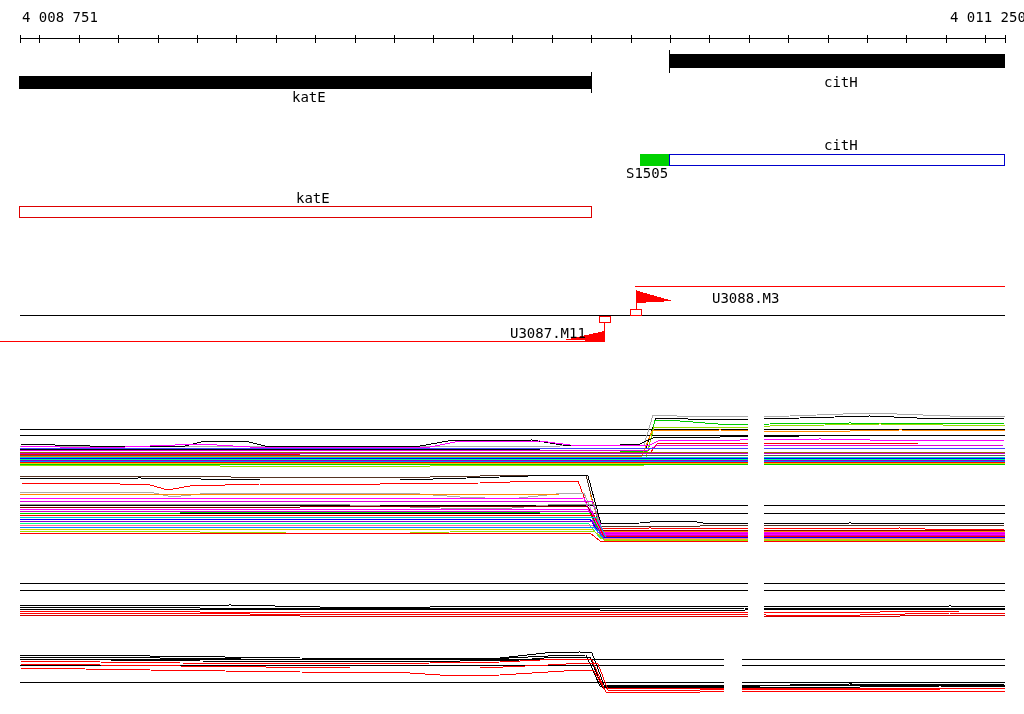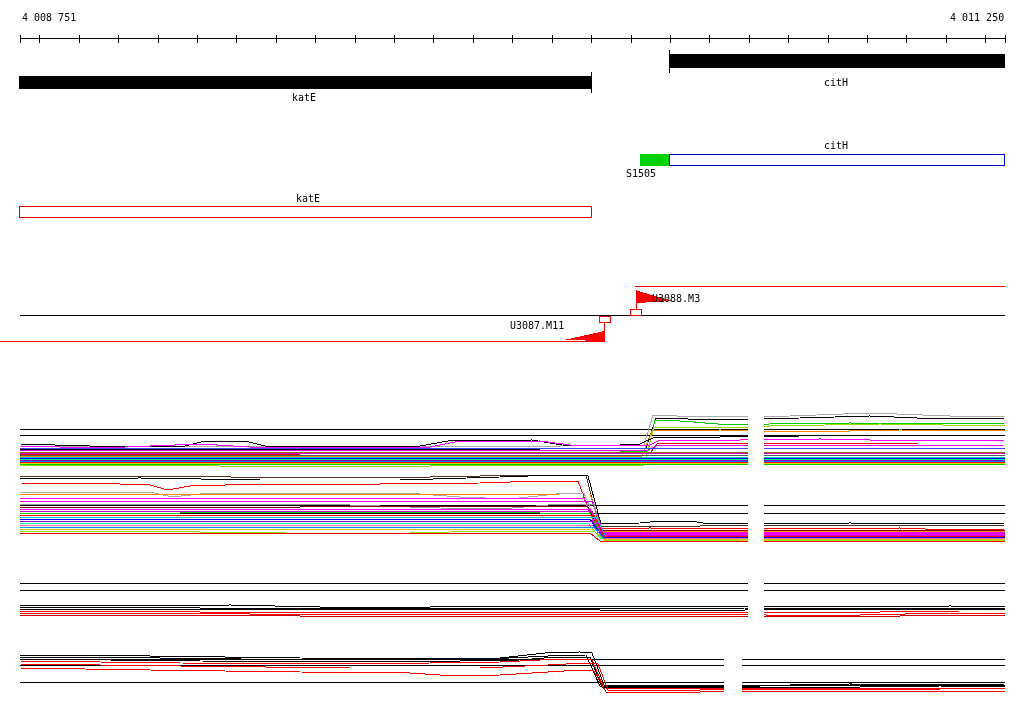--- a/index.html
+++ b/index.html
@@ -1,17 +1,17 @@
 <!DOCTYPE html>
 <html><head>
 <meta charset="utf-8">
 <style>
   html,body{margin:0;padding:0;background:#fff;}
   #screen{position:relative;width:1024px;height:714px;background:#ffffff;overflow:hidden;
-          font-family:"DejaVu Sans Mono",monospace;font-size:10px;color:#000;}
+          font-family:"DejaVu Sans Mono",monospace;font-size:14px;color:#000;}
   .lbl{position:absolute;white-space:pre;line-height:11px;letter-spacing:0;}
   svg{position:absolute;left:0;top:0;}
 </style>
 </head>
 <body>
 
 <div id="screen">
   <svg id="scene" width="1024" height="714" shape-rendering="crispEdges">
       <line x1="20" y1="38.5" x2="1005" y2="38.5" stroke="#000" stroke-width="1"></line>
       <line x1="20" y1="34.5" x2="20" y2="42.5" stroke="#000" stroke-width="1"></line>
@@ -128,15 +128,15 @@
   <div class="lbl" style="left:22px;top:12px">4 008 751</div>
   <div class="lbl" style="left:950px;top:12px">4 011 250</div>
 
   <div class="lbl" style="left:824px;top:77px">citH</div>
   <div class="lbl" style="left:292px;top:92px">katE</div>
 
   <div class="lbl" style="left:824px;top:140px">citH</div>
   <div class="lbl" style="left:626px;top:168px">S1505</div>
   <div class="lbl" style="left:296px;top:193px">katE</div>
 
-  <div class="lbl" style="left:652px;top:293px">U3088.M3</div>
-  <div class="lbl" style="left:510px;top:320px">U3087.M11</div>
+  <div class="lbl" style="left:712px;top:293px">U3088.M3</div>
+  <div class="lbl" style="left:510px;top:328px">U3087.M11</div>
 </div>
 
 </body></html>

